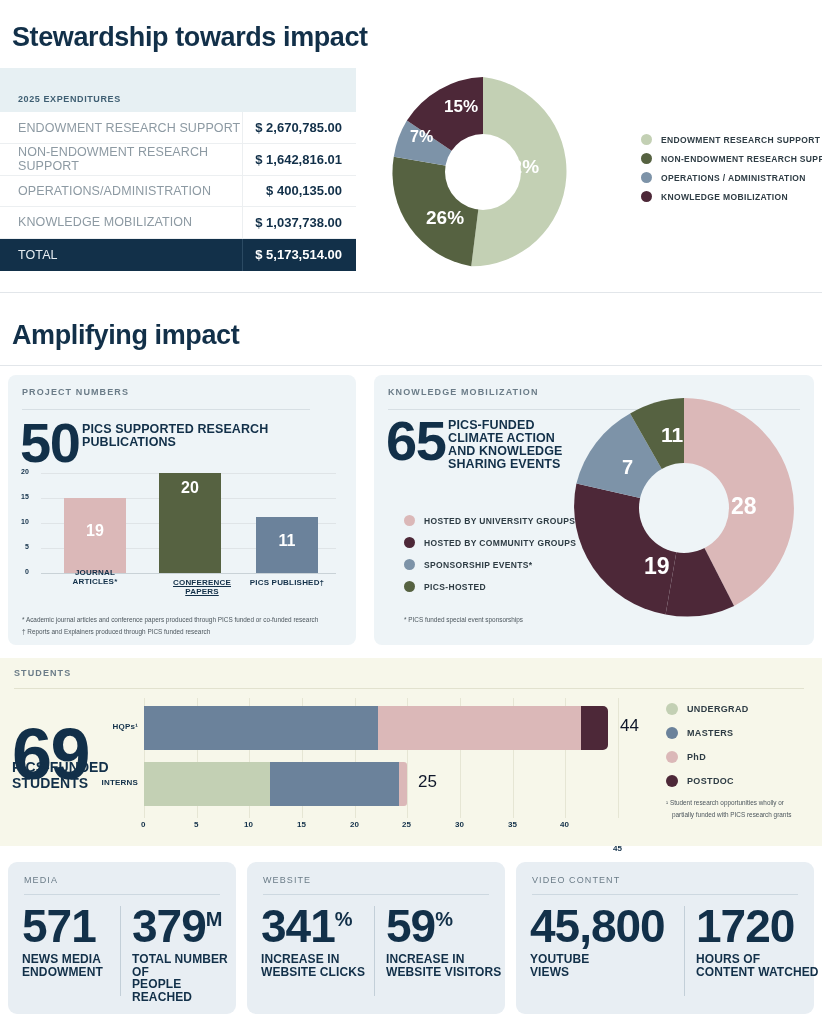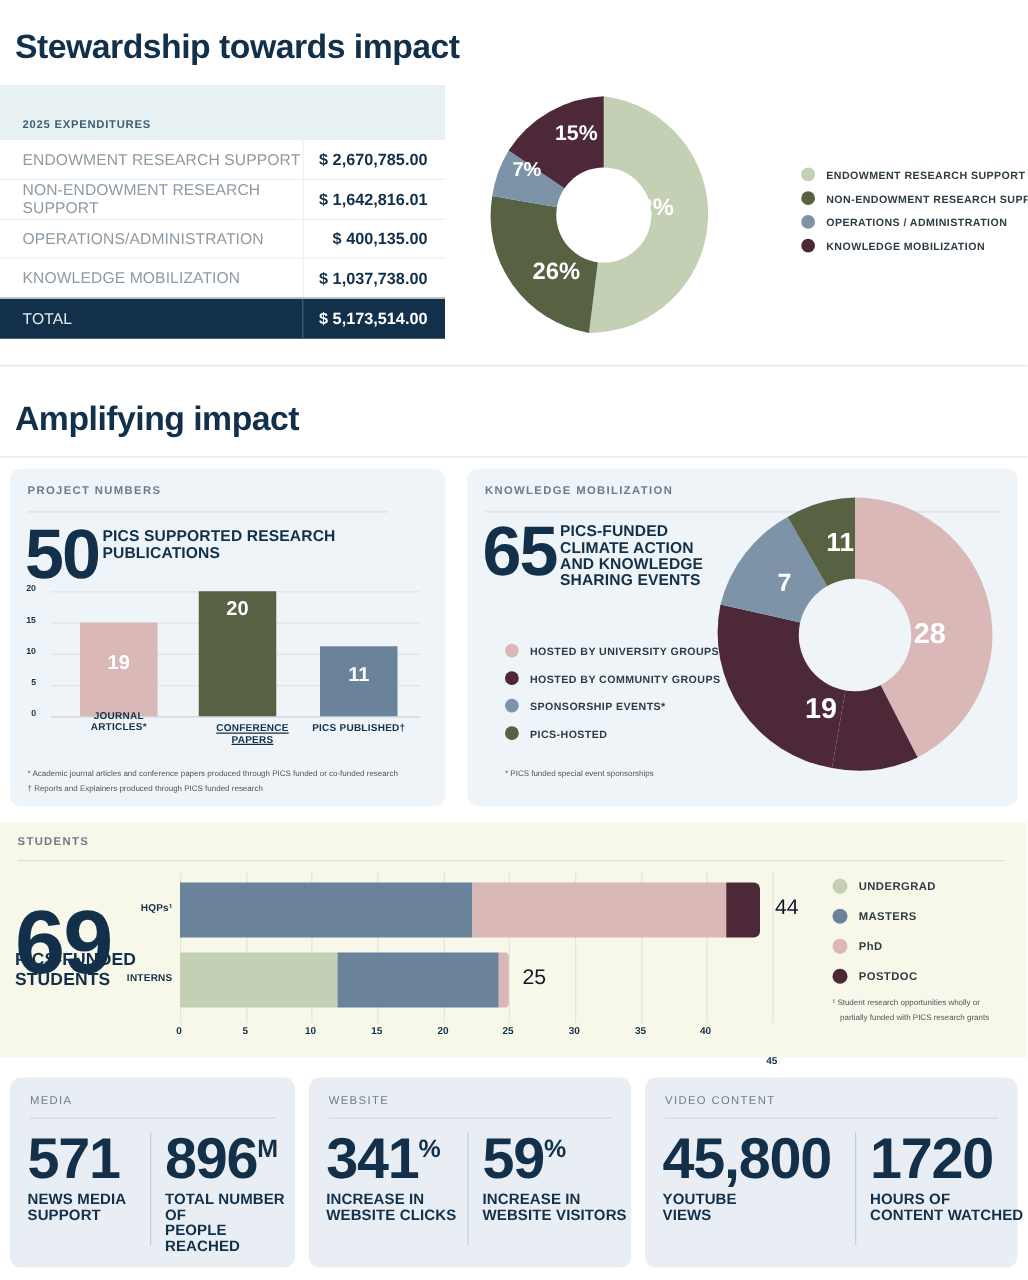--- a/index.html
+++ b/index.html
@@ -338,24 +338,24 @@
     <div class="footnote" style="position:absolute;left:672px;top:152px;width:150px;" data-name="students-footnote-line2">partially funded with PICS research grants</div>
   </div>
 
   <div class="stat-card" style="left:8px;top:862px;width:228px;height:152px;" data-name="stat-card-media">
     <div class="stat-kicker" style="position:absolute;left:16px;top:13px;" data-name="card-kicker">MEDIA</div>
     <div class="stat-rule" style="position:absolute;left:16px;top:32px;width:196px;" data-name="card-rule"></div>
     <div class="stat-div" style="left:112px;top:44px;height:90px;" data-name="card-divider"></div>
     <div class="stat-cell" style="left:14px;top:45px;width:95px;" data-name="stat-news-media-mentions">
       <div class="stat-num" data-name="stat-number">571</div>
       <div class="stat-cap" data-name="stat-caption-line1">NEWS MEDIA</div>
-      <div class="stat-cap" style="margin-top:0" data-name="stat-caption-line2">SUPPORT</div>
+      <div class="stat-cap" style="margin-top:0" data-name="stat-caption-line2">ENDOWMENT</div>
     </div>
     <div class="stat-cell" style="left:124px;top:45px;width:105px;" data-name="stat-people-reached">
-      <div class="stat-num" data-name="stat-number-wrap"><span data-name="stat-number">896</span><span class="stat-sup" data-name="stat-suffix">M</span></div>
+      <div class="stat-num" data-name="stat-number-wrap"><span data-name="stat-number">379</span><span class="stat-sup" data-name="stat-suffix">M</span></div>
       <div class="stat-cap" data-name="stat-caption-line1">TOTAL NUMBER OF</div>
       <div class="stat-cap" style="margin-top:0" data-name="stat-caption-line2">PEOPLE REACHED</div>
     </div>
   </div>
 
   <div class="stat-card" style="left:247px;top:862px;width:258px;height:152px;" data-name="stat-card-website">
     <div class="stat-kicker" style="position:absolute;left:16px;top:13px;" data-name="card-kicker">WEBSITE</div>
     <div class="stat-rule" style="position:absolute;left:16px;top:32px;width:226px;" data-name="card-rule"></div>
     <div class="stat-div" style="left:127px;top:44px;height:90px;" data-name="card-divider"></div>
     <div class="stat-cell" style="left:14px;top:45px;width:110px;" data-name="stat-website-clicks">

